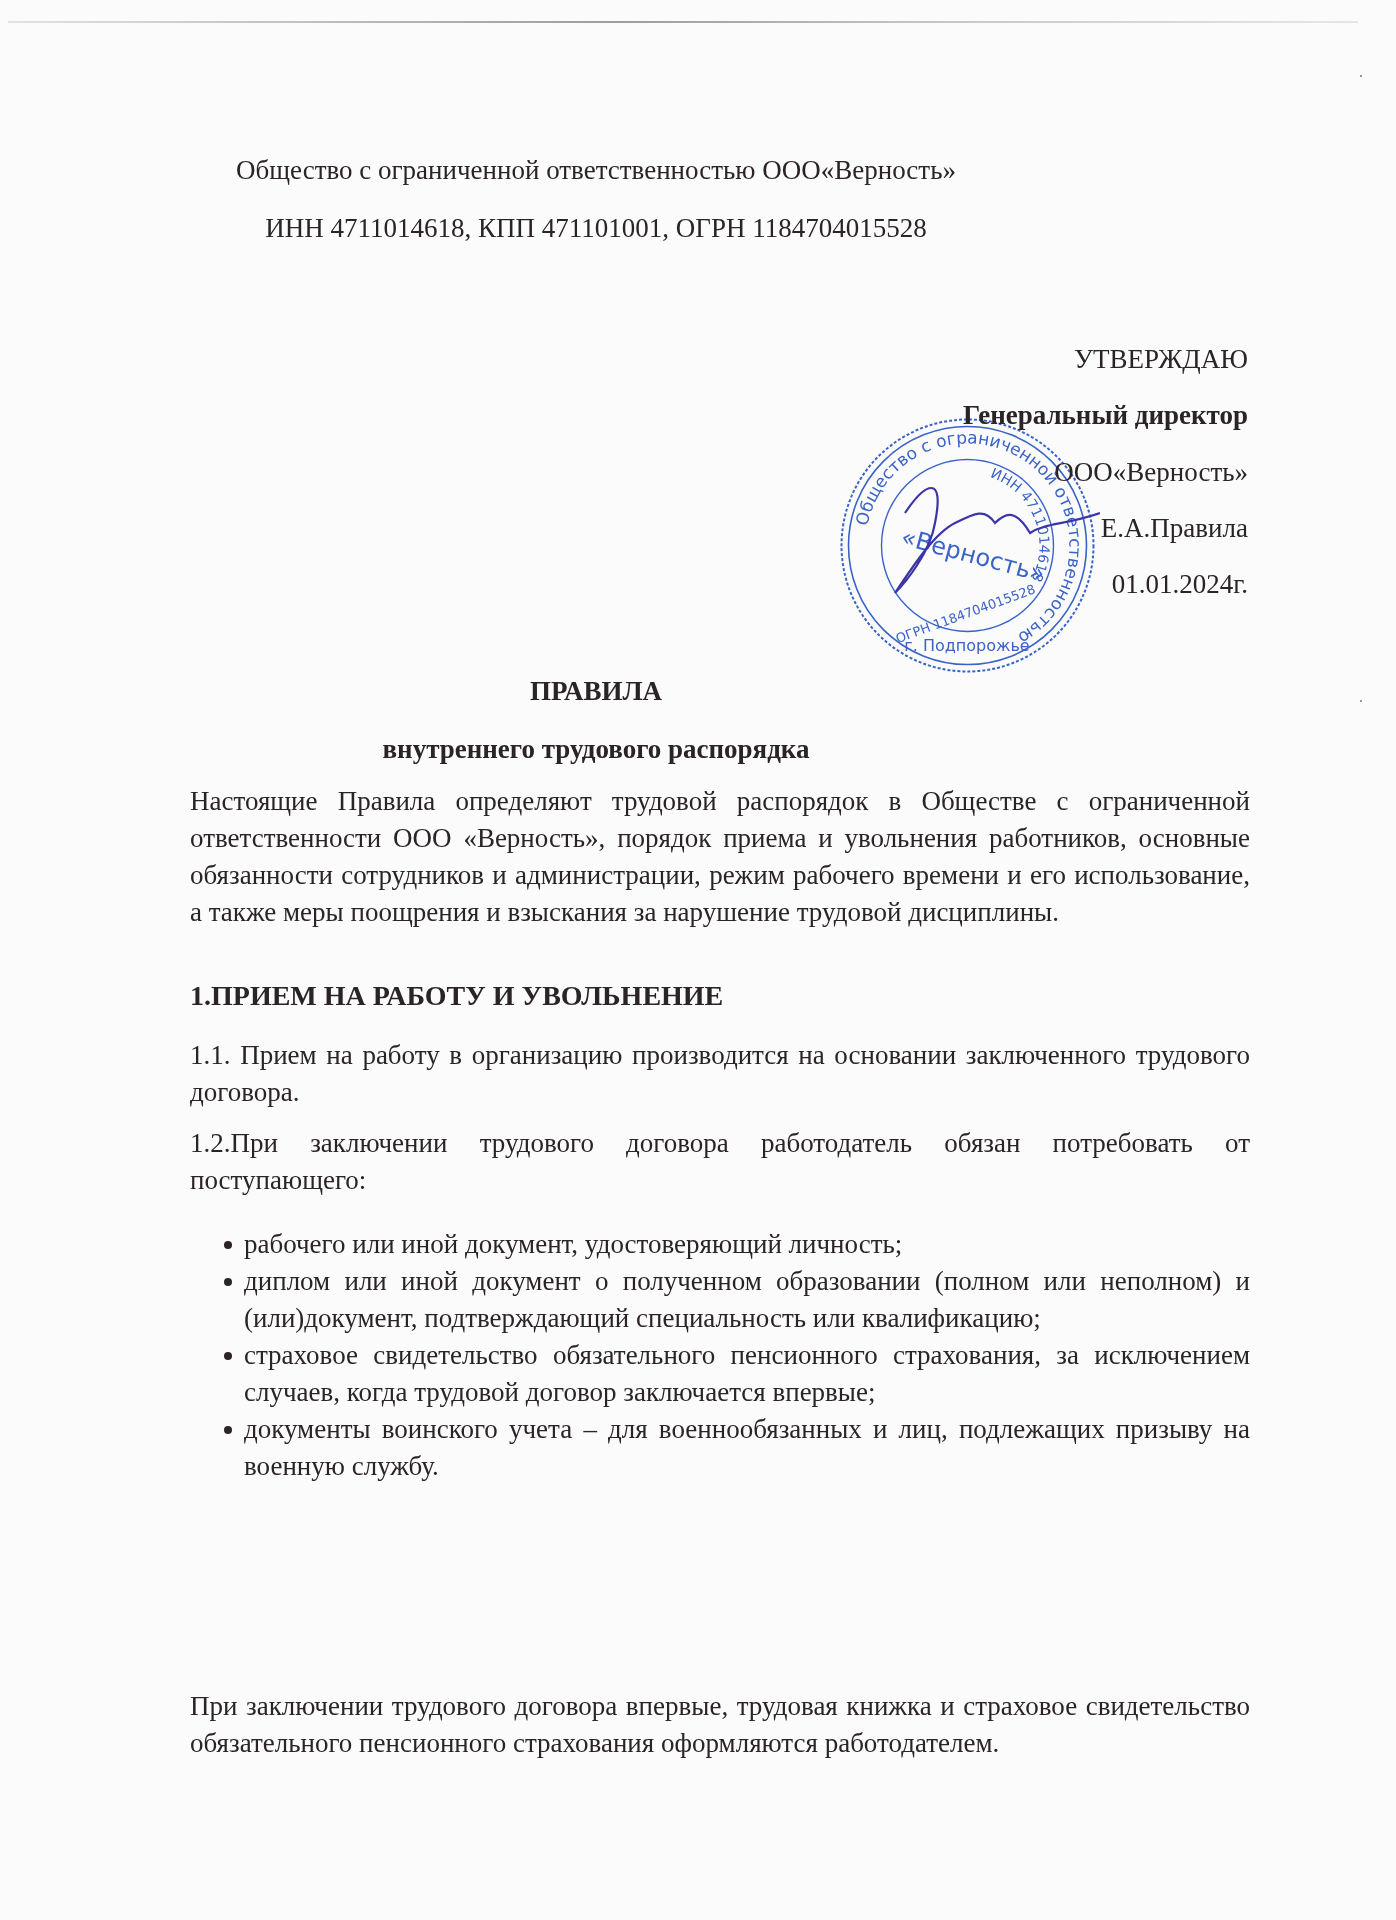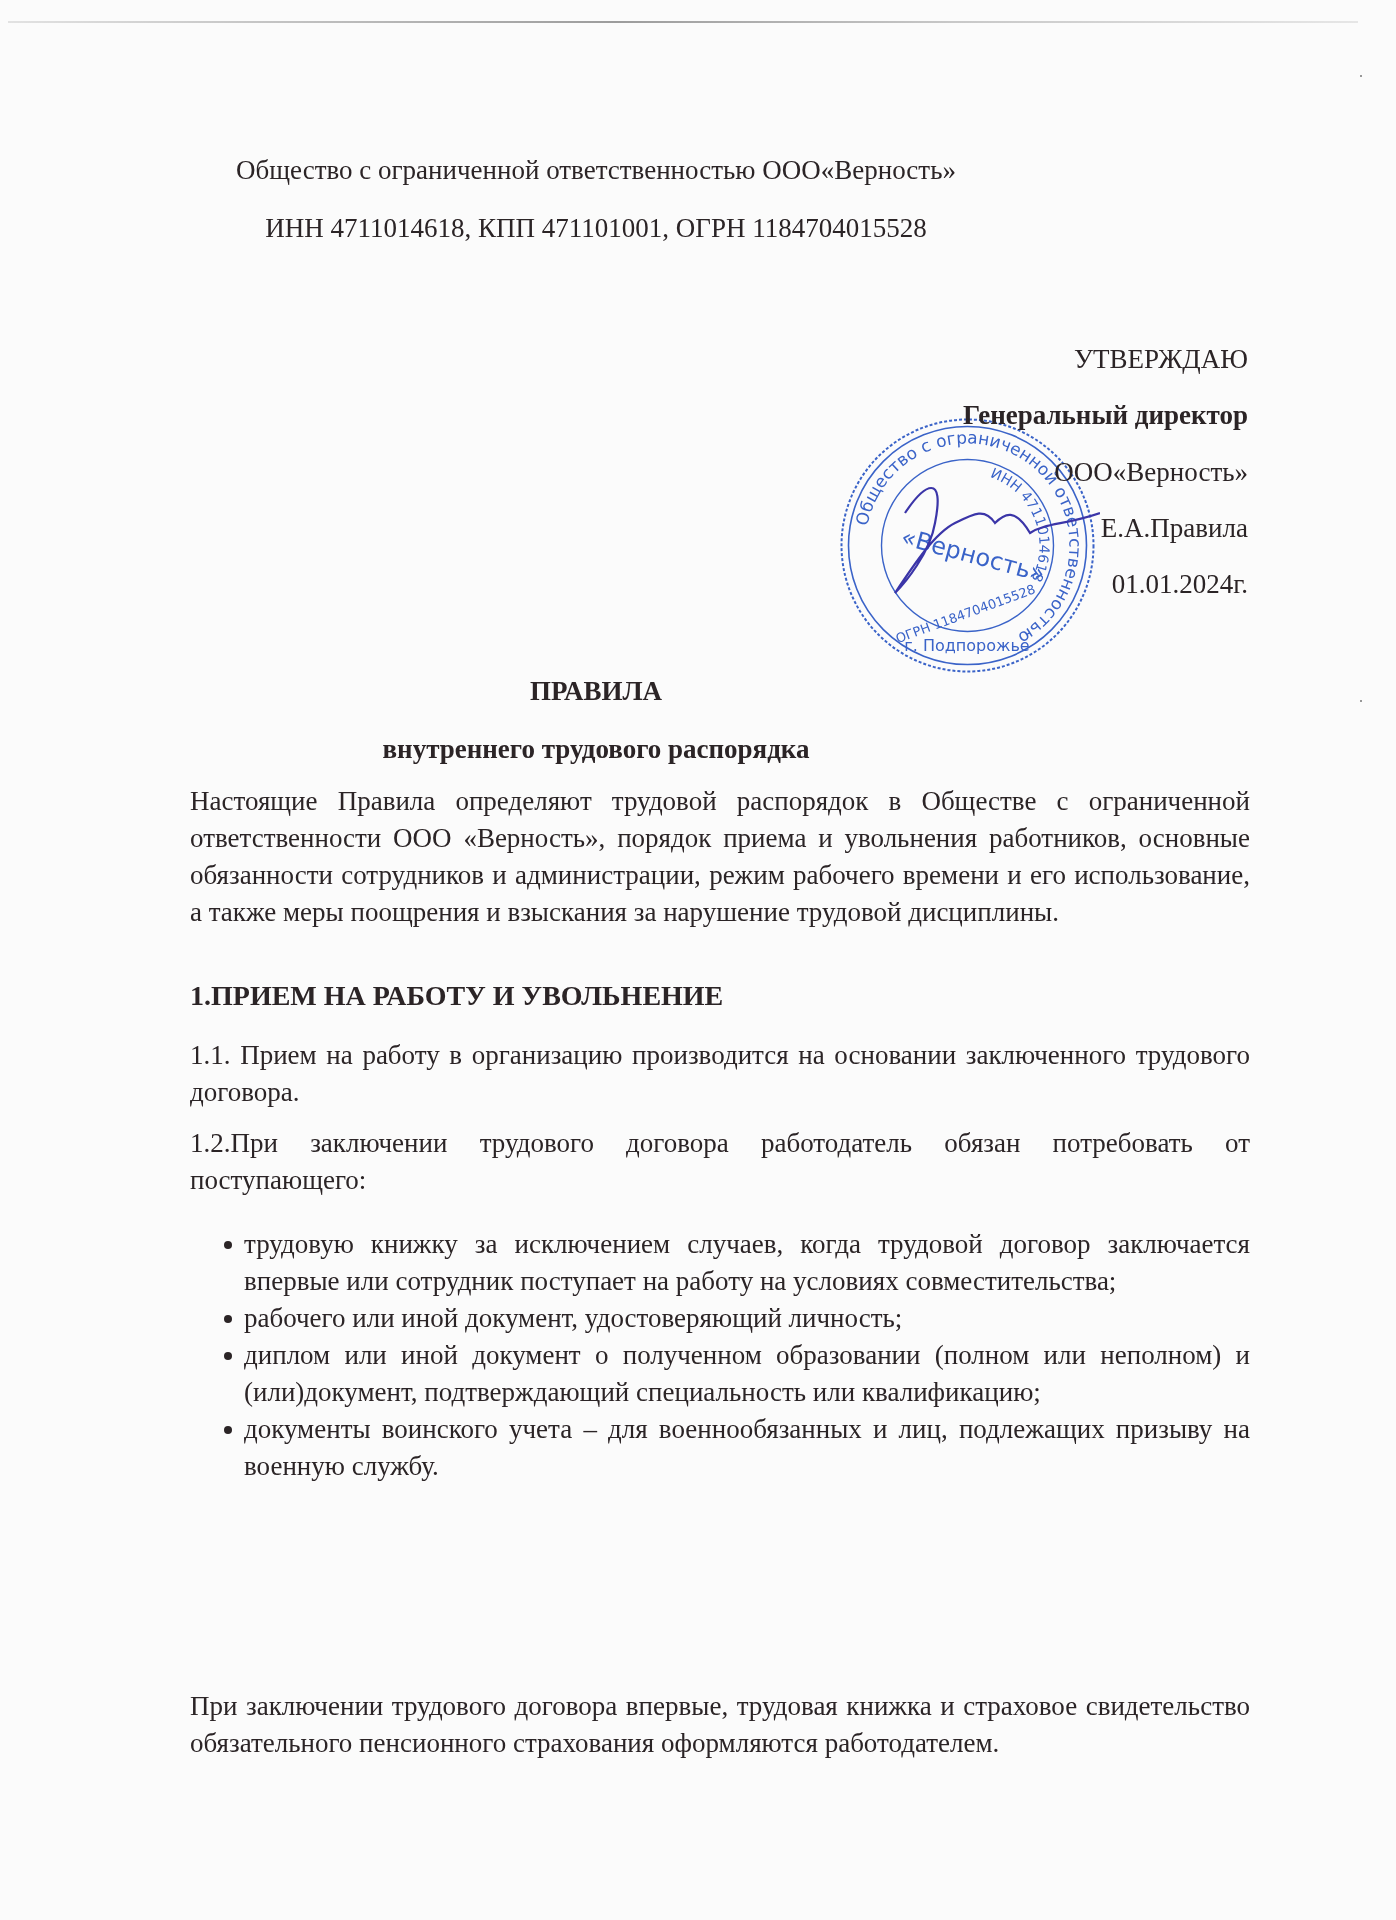--- a/index.html
+++ b/index.html
@@ -89,19 +89,19 @@
 <div id="doc-title" class="center title">ПРАВИЛА</div>
 <div id="doc-subtitle" class="center title">внутреннего трудового распорядка</div>
 
 <div id="intro" class="body">Настоящие Правила определяют трудовой распорядок в Обществе с ограниченной ответственности ООО «Верность», порядок приема и увольнения работников, основные обязанности сотрудников и администрации, режим рабочего времени и его использование, а также меры поощрения и взыскания за нарушение трудовой дисциплины.</div>
 
 <div id="section-1">1.ПРИЕМ НА РАБОТУ И УВОЛЬНЕНИЕ</div>
 <div id="p-1-1" class="body">1.1. Прием на работу в организацию производится на основании заключенного трудового договора.</div>
 <div id="p-1-2" class="body">1.2.При заключении трудового договора работодатель обязан потребовать от поступающего:</div>
 
 <ul class="list">
-  <li><span class="bullet"></span><span>трудовую книжку за исключением случаев, когда трудовой договор заключается впервые или сотрудник поступает на работу на условиях совместительства;</span></li>
   <li><span class="bullet"></span><span>рабочего или иной документ, удостоверяющий личность;</span></li>
   <li><span class="bullet"></span><span>диплом или иной документ о полученном образовании (полном или неполном) и (или)документ, подтверждающий специальность или квалификацию;</span></li>
+  <li><span class="bullet"></span><span>страховое свидетельство обязательного пенсионного страхования, за исключением случаев, когда трудовой договор заключается впервые;</span></li>
   <li><span class="bullet"></span><span>документы воинского учета – для военнообязанных и лиц, подлежащих призыву на военную службу.</span></li>
 </ul>
 
 <div id="closing" class="body">При заключении трудового договора впервые, трудовая книжка и страховое свидетельство обязательного пенсионного страхования оформляются работодателем.</div>
 
 </body></html>

